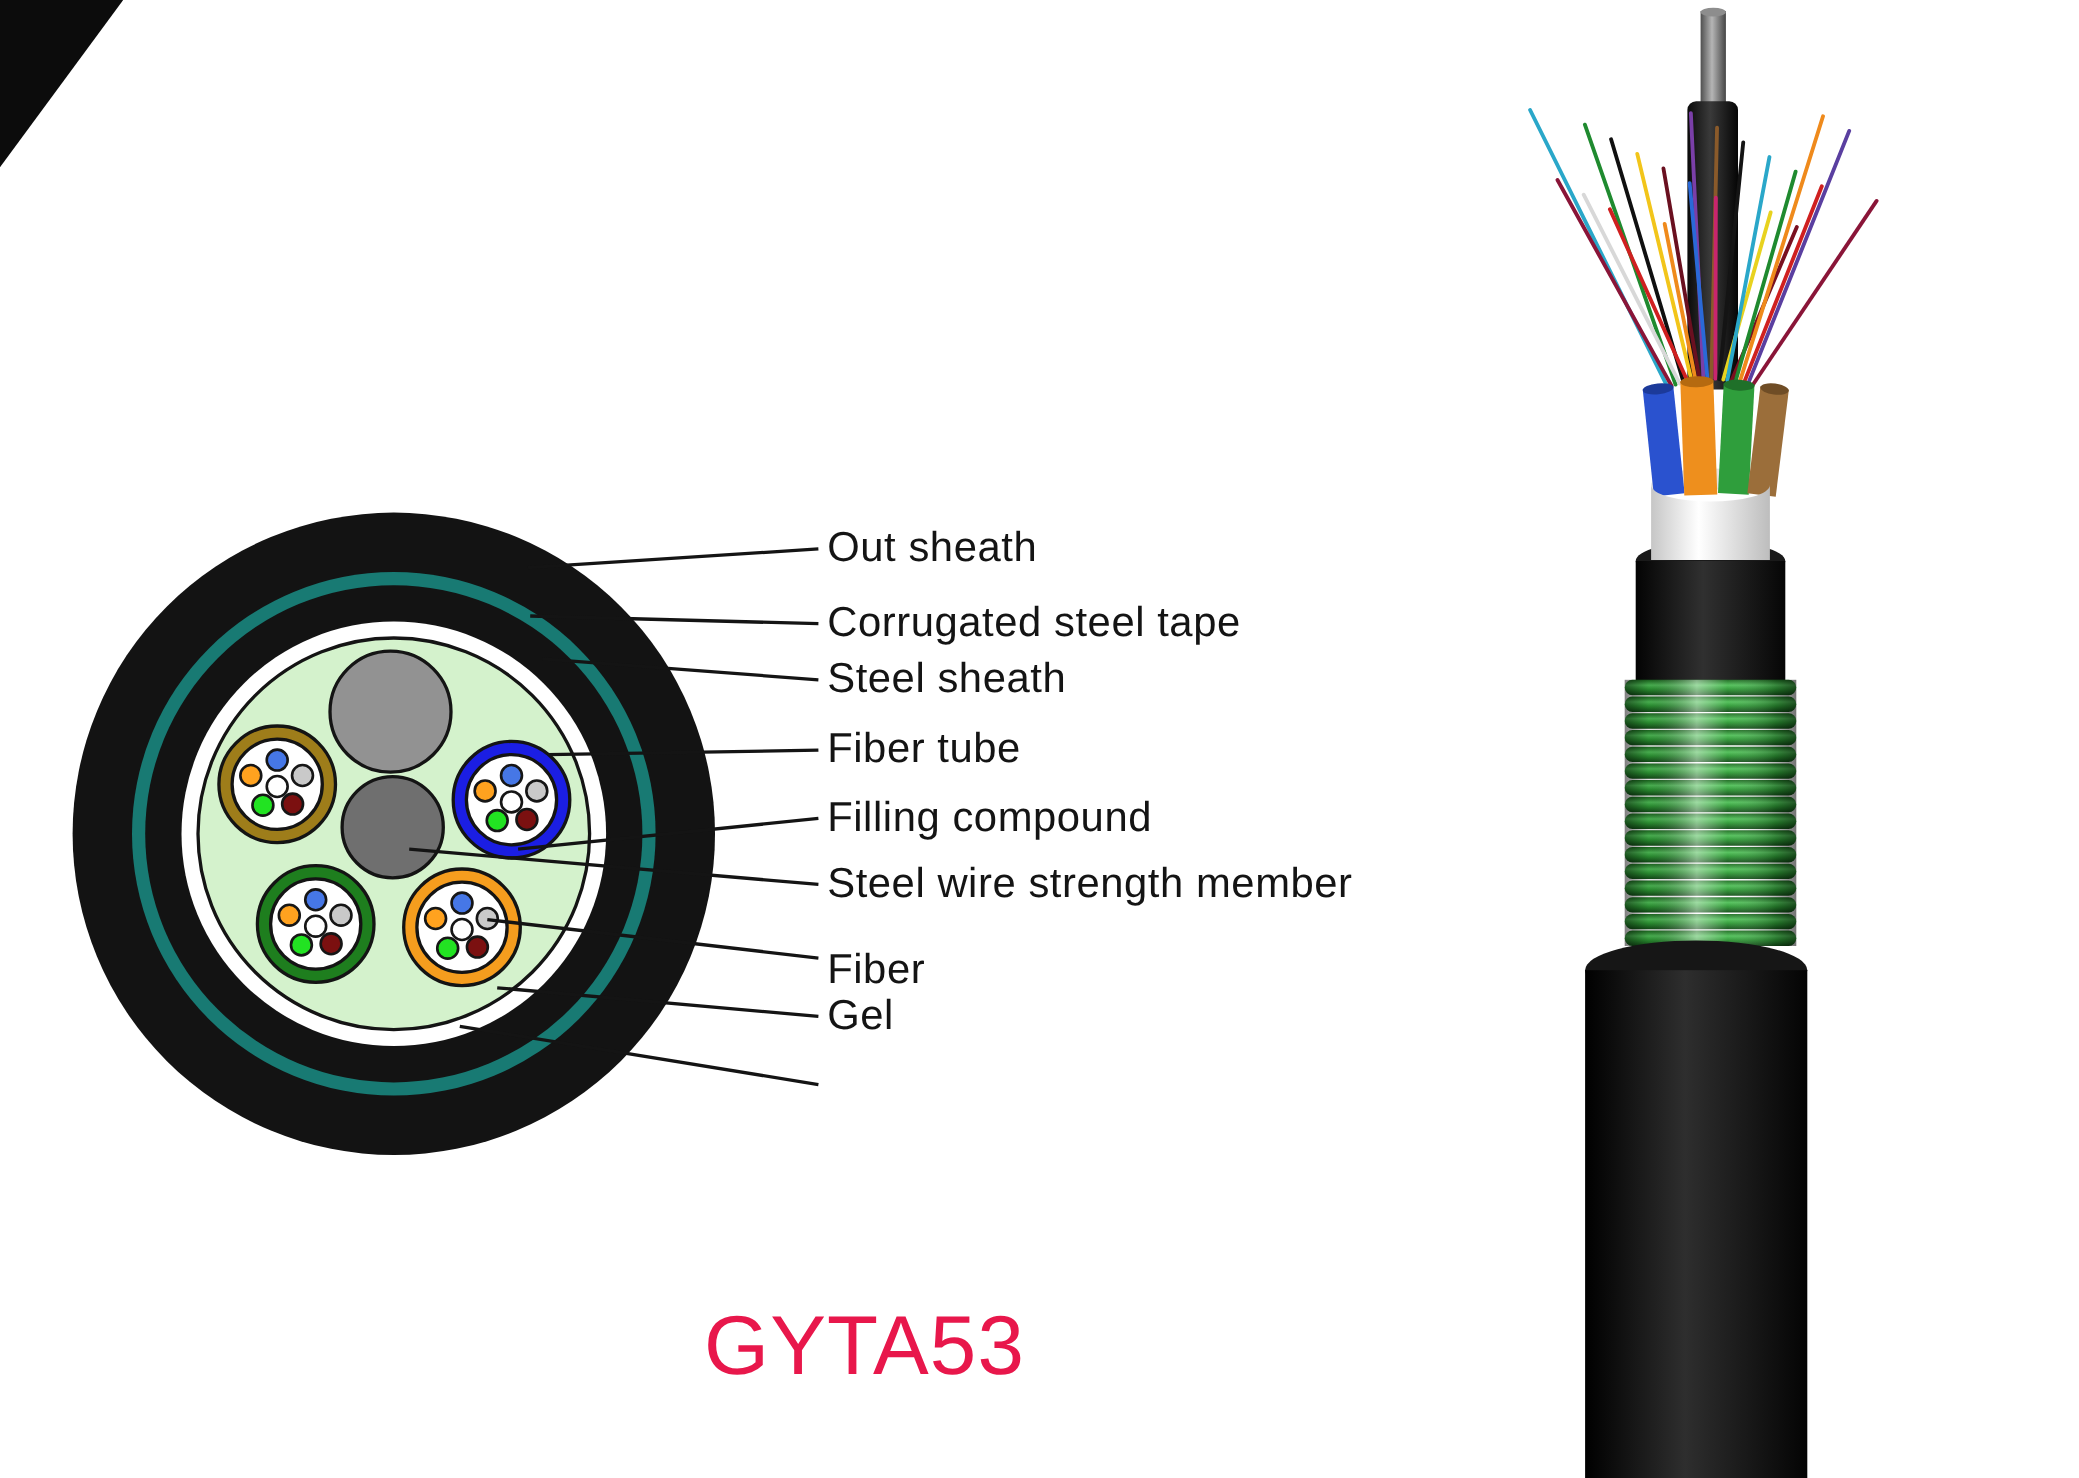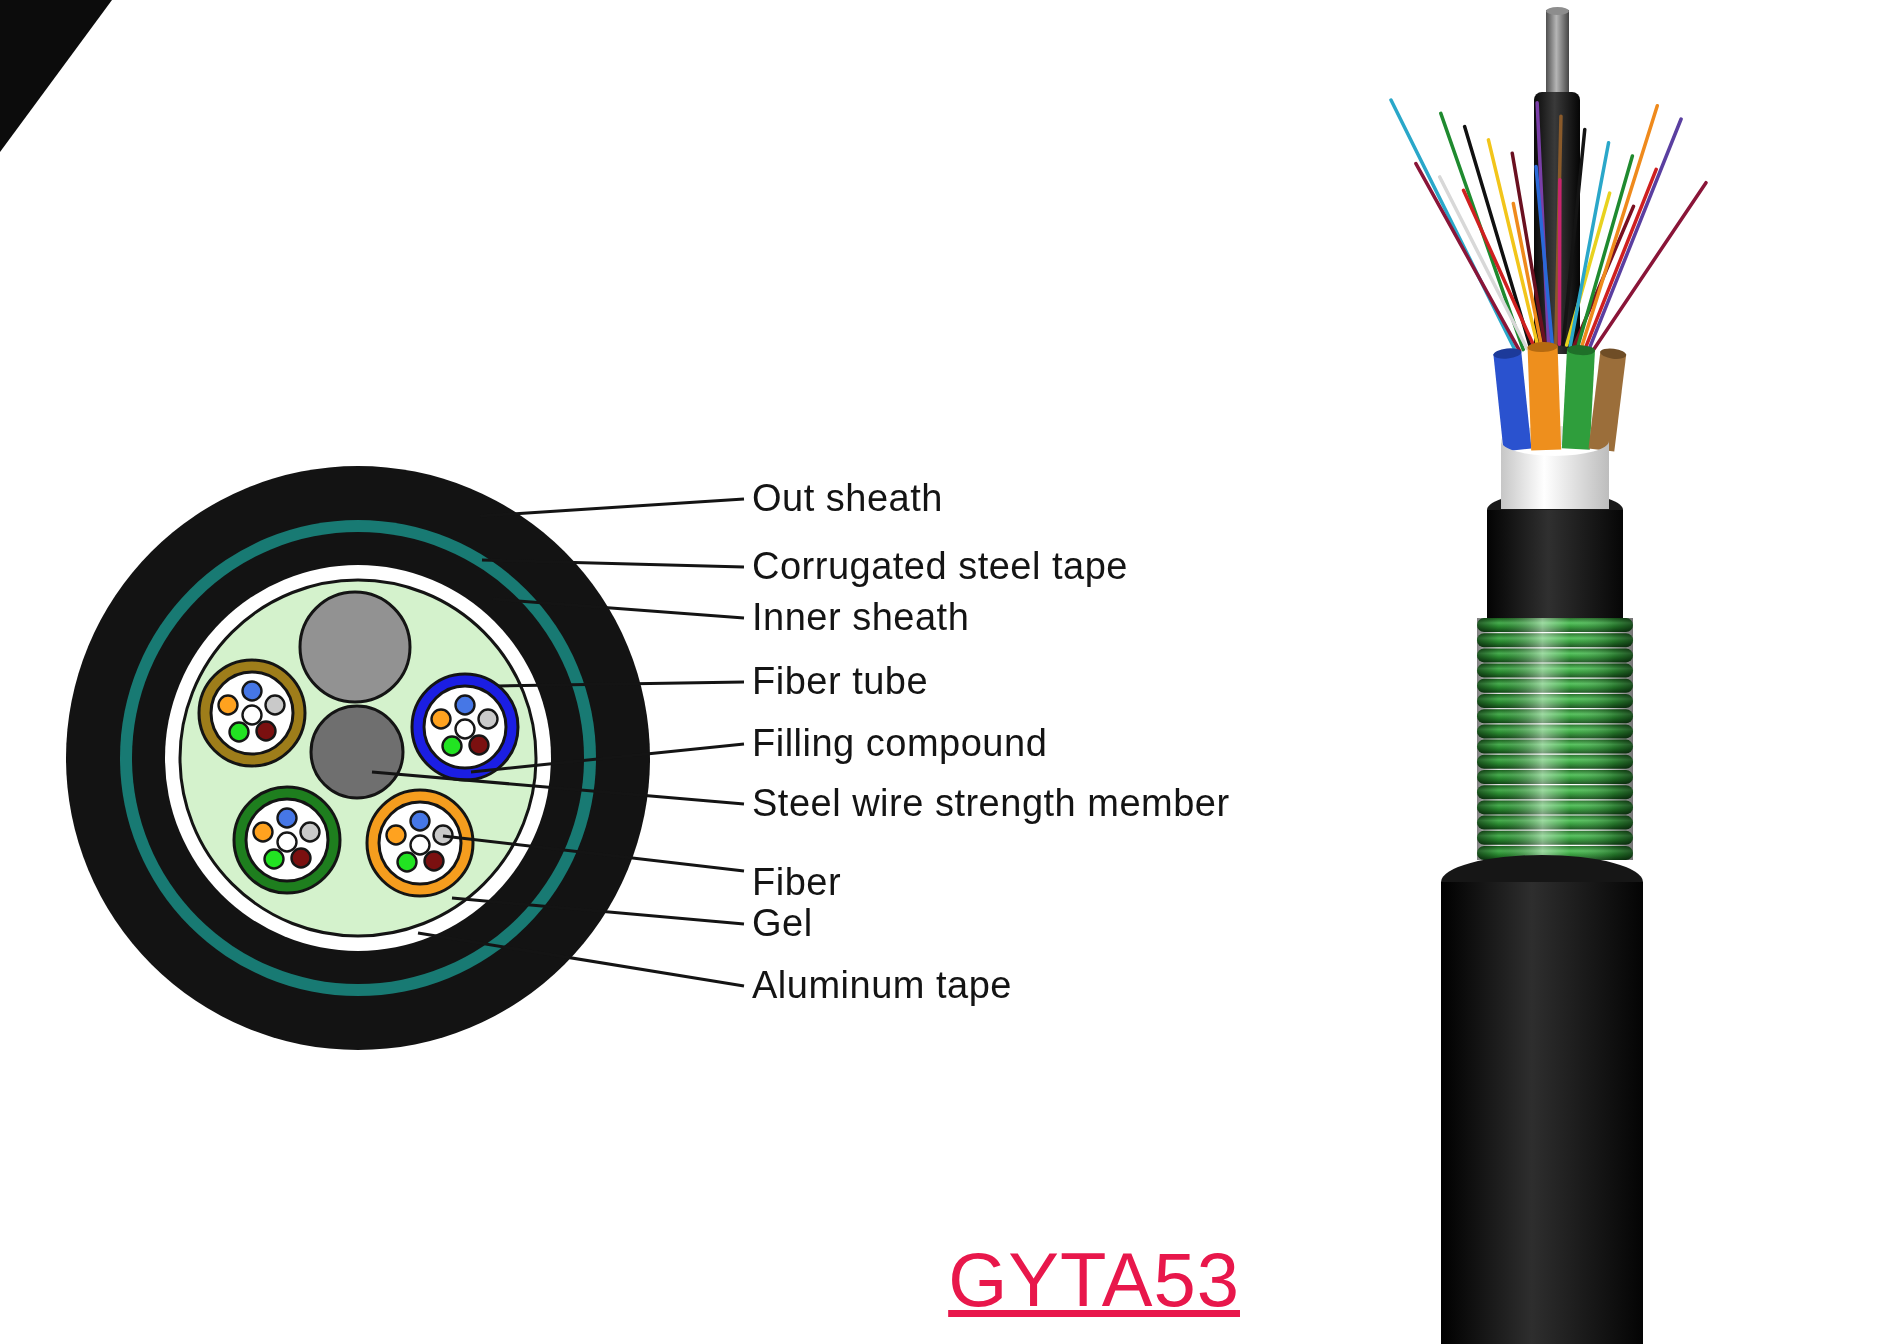--- a/index.html
+++ b/index.html
@@ -19,24 +19,23 @@
   .labels{position:absolute;left:0;top:0;width:100%;height:100%;pointer-events:none;}
   .lbl{
     position:absolute;left:752px;
     font-size:38px;color:#141414;line-height:46px;
     white-space:nowrap;letter-spacing:0.5px;
   }
   .lbl-0{top:475px;} .lbl-1{top:543px;} .lbl-2{top:594px;}
   .lbl-3{top:658px;} .lbl-4{top:720px;} .lbl-5{top:780px;}
   .lbl-6{top:847px;margin-top:12px;} .lbl-7{top:900px;} .lbl-8{top:962px;}
   .title{
-    position:absolute;left:640px;top:1236px;width:600px;
-    text-align:right;font-size:76px;letter-spacing:1px;
+    position:absolute;left:640px;top:1180px;width:600px;
+    text-align:left;font-size:76px;letter-spacing:1px;
     color:#e8174b;
-    text-decoration:underline;
   }
 </style>
 </head>
 <body>
 
 <div class="stage">
 
   <div class="corner-triangle"></div>
 
   <svg class="diagram-svg" width="1890" height="1344" viewBox="0 0 1890 1344">
@@ -226,23 +225,22 @@
       <rect x="1477" y="618" width="156" height="242" fill="url(#cylShadeG)"></rect>
 
       <ellipse cx="1542" cy="882" rx="101" ry="27" fill="#161616"></ellipse>
       <rect x="1441" y="882" width="202" height="462" fill="url(#outerCylG)"></rect>
     </g>
   </svg>
 
   <div class="labels">
     <div class="lbl lbl-0">Out sheath</div>
     <div class="lbl lbl-1">Corrugated steel tape</div>
-    <div class="lbl lbl-2">Inner sheath</div>
+    <div class="lbl lbl-2">Steel sheath</div>
     <div class="lbl lbl-3">Fiber tube</div>
     <div class="lbl lbl-5">Steel wire strength member</div>
     <div class="lbl lbl-4">Filling compound</div>
     <div class="lbl lbl-6">Fiber</div>
     <div class="lbl lbl-7">Gel</div>
-    <div class="lbl lbl-8">Aluminum tape</div>
   </div>
 
   <div class="title" id="product-title" style="color: rgb(232, 23, 75);">GYTA53</div>
 </div>
 
 </body></html>

